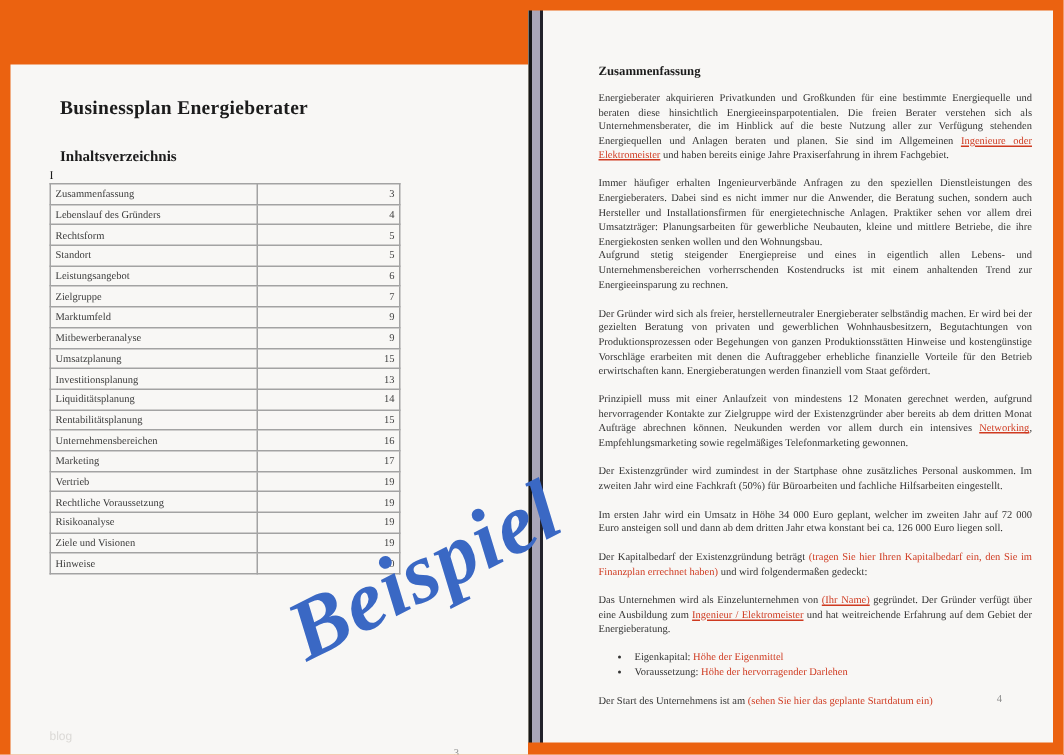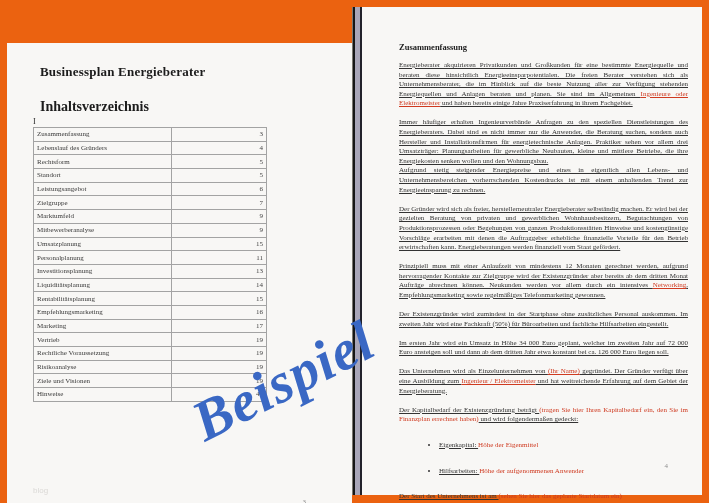--- a/index.html
+++ b/index.html
@@ -32,21 +32,21 @@
   }
 
   
   .doc-title {
     margin: 21px 0 0 33px;
     font-size: 13px; font-weight: bold; color: #1c1c1c;
     letter-spacing: .2px;
   }
   .toc-heading {
     margin: 19px 0 0 33px;
-    font-size: 14px; font-weight: bold; color: #1c1c1c;
+    font-size: 10px; font-weight: bold; color: #1c1c1c;
   }
   .toc-stray {
     margin: 3px 0 0 26px;
     font-size: 8px; color: #1c1c1c; line-height: 8px;
   }
   table.toc {
     margin: 1px 0 0 26px;
     width: 234px;
     border-collapse: collapse;
     font-size: 7px; color: #3a3a3a;
@@ -96,22 +96,22 @@
   .blocks p {
     margin: 0 0 9.5px 0;
     font-size: 7px; line-height: 9.6px;
     text-align: justify; color: #333;
   }
   .blocks p.tight { margin-top: -9.5px; }
   .blocks ul {
     margin: 0 0 9.5px 0; padding-left: 24px;
     font-size: 7px; line-height: 9.6px; color: #333;
   }
-  .blocks li { margin: 16px; }
-  .seg-n  { color: #333; text-decoration: underline; }
+  .blocks li { margin: 0; }
+  .seg-n  { color: #333; }
   .seg-r  { color: var(--red, #cf3a20); }
   .seg-ru { color: var(--red, #cf3a20); text-decoration: underline; }
 </style>
 </head>
 <body>
 
 <div class="frame">
 
   <div class="page page-left">
     <div class="doc-title">Businessplan Energieberater</div>
@@ -149,37 +149,33 @@
           </tr>
           <tr>
             <td>Mitbewerberanalyse</td>
             <td class="pg">9</td>
           </tr>
           <tr>
             <td>Umsatzplanung</td>
             <td class="pg">15</td>
           </tr>
           <tr>
-            <td>Personalplanung</td>
-            <td class="pg">11</td>
-          </tr>
-          <tr>
             <td>Investitionsplanung</td>
             <td class="pg">13</td>
           </tr>
           <tr>
             <td>Liquiditätsplanung</td>
             <td class="pg">14</td>
           </tr>
           <tr>
             <td>Rentabilitätsplanung</td>
             <td class="pg">15</td>
           </tr>
           <tr>
-            <td>Empfehlungsmarketing</td>
+            <td>Unternehmensbereichen</td>
             <td class="pg">16</td>
           </tr>
           <tr>
             <td>Marketing</td>
             <td class="pg">17</td>
           </tr>
           <tr>
             <td>Vertrieb</td>
             <td class="pg">19</td>
           </tr>
@@ -210,25 +206,25 @@
   <div class="page page-right">
     <div class="sum-heading">Zusammenfassung</div>
     <div class="blocks">
         <p><span class="seg-n">Energieberater akquirieren Privatkunden und Großkunden für eine bestimmte Energiequelle und beraten diese hinsichtlich Energieeinsparpotentialen. Die freien Berater verstehen sich als Unternehmensberater, die im Hinblick auf die beste Nutzung aller zur Verfügung stehenden Energiequellen und Anlagen beraten und planen. Sie sind im Allgemeinen </span><span class="seg-ru">Ingenieure oder Elektromeister</span><span class="seg-n"> und haben bereits einige Jahre Praxiserfahrung in ihrem Fachgebiet.</span></p>
         <p><span class="seg-n">Immer häufiger erhalten Ingenieurverbände Anfragen zu den speziellen Dienstleistungen des Energieberaters. Dabei sind es nicht immer nur die Anwender, die Beratung suchen, sondern auch Hersteller und Installationsfirmen für energietechnische Anlagen. Praktiker sehen vor allem drei Umsatzträger: Planungsarbeiten für gewerbliche Neubauten, kleine und mittlere Betriebe, die ihre Energiekosten senken wollen und den Wohnungsbau.</span></p>
         <p class="tight"><span class="seg-n">Aufgrund stetig steigender Energiepreise und eines in eigentlich allen Lebens- und Unternehmensbereichen vorherrschenden Kostendrucks ist mit einem anhaltenden Trend zur Energieeinsparung zu rechnen.</span></p>
         <p><span class="seg-n">Der Gründer wird sich als freier, herstellerneutraler Energieberater selbständig machen. Er wird bei der gezielten Beratung von privaten und gewerblichen Wohnhausbesitzern, Begutachtungen von Produktionsprozessen oder Begehungen von ganzen Produktionsstätten Hinweise und kostengünstige Vorschläge erarbeiten mit denen die Auftraggeber erhebliche finanzielle Vorteile für den Betrieb erwirtschaften kann. Energieberatungen werden finanziell vom Staat gefördert.</span></p>
         <p><span class="seg-n">Prinzipiell muss mit einer Anlaufzeit von mindestens 12 Monaten gerechnet werden, aufgrund hervorragender Kontakte zur Zielgruppe wird der Existenzgründer aber bereits ab dem dritten Monat Aufträge abrechnen können. Neukunden werden vor allem durch ein intensives </span><span class="seg-ru">Networking</span><span class="seg-n">, Empfehlungsmarketing sowie regelmäßiges Telefonmarketing gewonnen.</span></p>
         <p><span class="seg-n">Der Existenzgründer wird zumindest in der Startphase ohne zusätzliches Personal auskommen. Im zweiten Jahr wird eine Fachkraft (50%) für Büroarbeiten und fachliche Hilfsarbeiten eingestellt.</span></p>
         <p><span class="seg-n">Im ersten Jahr wird ein Umsatz in Höhe 34 000 Euro geplant, welcher im zweiten Jahr auf 72 000 Euro ansteigen soll und dann ab dem dritten Jahr etwa konstant bei ca. 126 000 Euro liegen soll.</span></p>
+        <p><span class="seg-n">Der Kapitalbedarf der Existenzgründung beträgt </span><span class="seg-r">(tragen Sie hier Ihren Kapitalbedarf ein, den Sie im Finanzplan errechnet haben)</span><span class="seg-n"> und wird folgendermaßen gedeckt:</span></p>
         <p><span class="seg-n">Das Unternehmen wird als Einzelunternehmen von </span><span class="seg-ru">(Ihr Name)</span><span class="seg-n"> gegründet. Der Gründer verfügt über eine Ausbildung zum </span><span class="seg-ru">Ingenieur / Elektromeister</span><span class="seg-n"> und hat weitreichende Erfahrung auf dem Gebiet der Energieberatung.</span></p>
-        <p><span class="seg-n">Der Kapitalbedarf der Existenzgründung beträgt </span><span class="seg-r">(tragen Sie hier Ihren Kapitalbedarf ein, den Sie im Finanzplan errechnet haben)</span><span class="seg-n"> und wird folgendermaßen gedeckt:</span></p>
         <ul>
           <li><span class="seg-n">Eigenkapital: </span><span class="seg-r">Höhe der Eigenmittel</span></li>
-          <li><span class="seg-n">Hilfsarbeiten: </span><span class="seg-r">Höhe der aufgenommenen Anwender</span></li>
+          <li><span class="seg-n">Voraussetzung: </span><span class="seg-r">Höhe der hervorragender Darlehen</span></li>
         </ul>
         <p><span class="seg-n">Der Start des Unternehmens ist am </span><span class="seg-r">(sehen Sie hier das geplante Startdatum ein)</span></p>
       </div>
     <div class="pagenum pagenum-right">4</div>
   </div>
 
   <div class="watermark">Beispiel</div>
 </div>
 
 </body></html>

